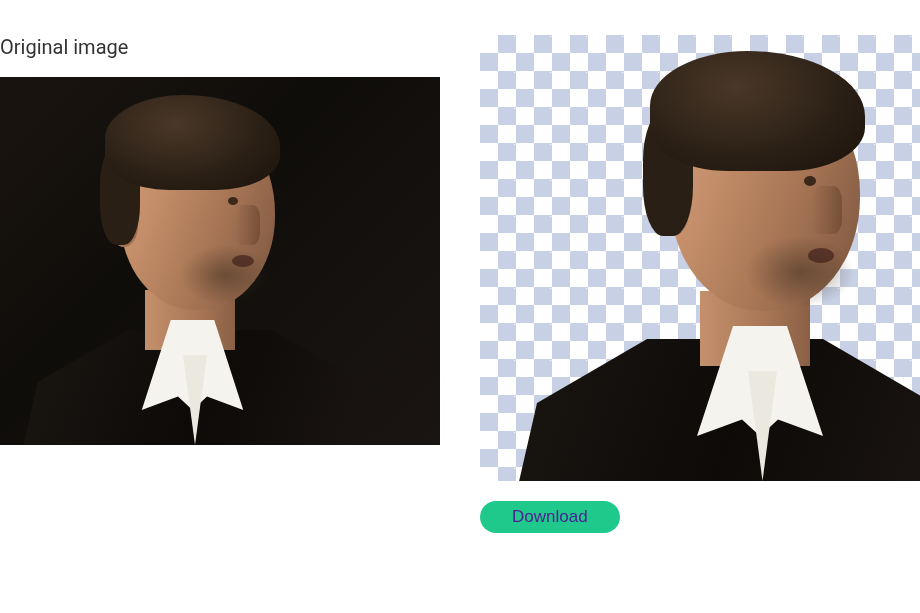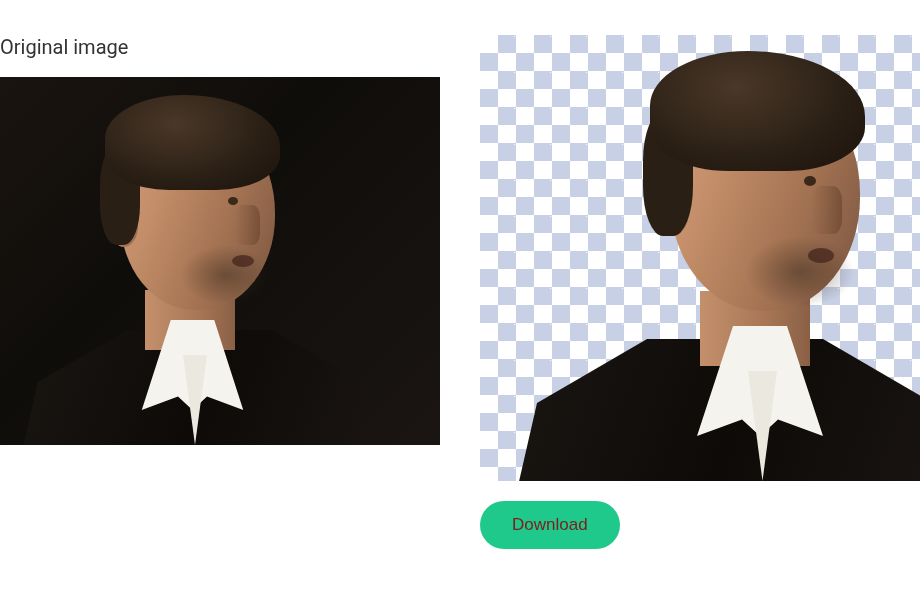--- a/index.html
+++ b/index.html
@@ -204,23 +204,23 @@
       height: 90px;
     }
     .shirt-v-nobg {
       top: 320px;
       left: 175px;
       width: 145px;
       height: 110px;
     }
     .download-btn {
       margin-top: 20px;
-      padding: 14px 32px;
+      padding: 6px 32px;
       background: #1ec98b;
-      color: #7f1d1d;
+      color: #4c1d95;
       border: none;
       border-radius: 26px;
       font-size: 17px;
       font-weight: 500;
       cursor: pointer;
     }
     .eye {
       position: absolute;
       background: #3a2818;
       border-radius: 50%;

